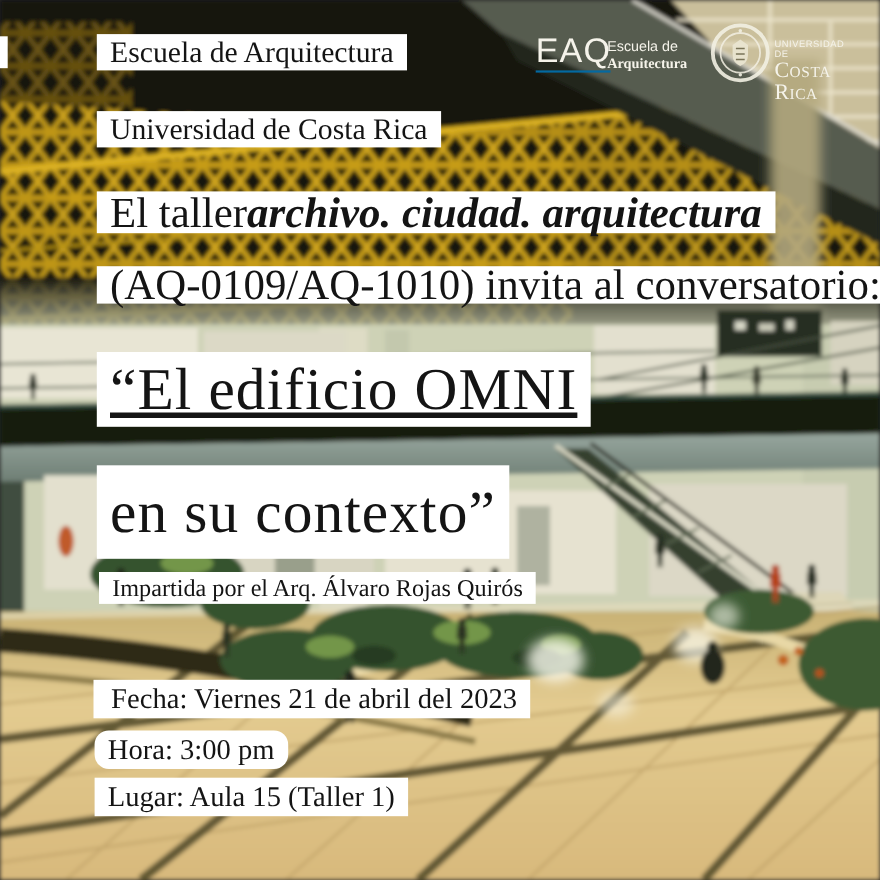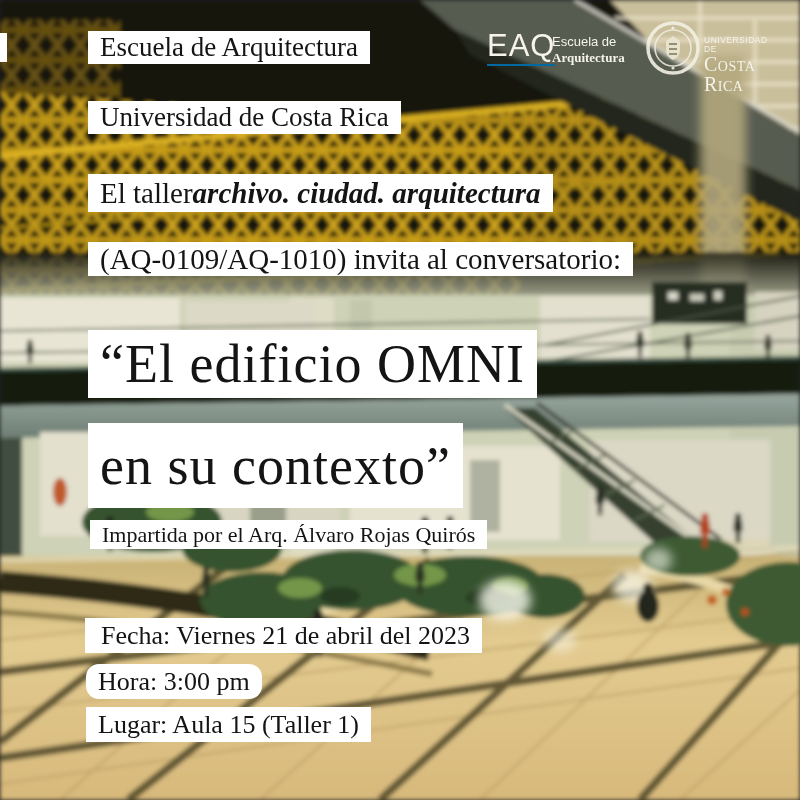--- a/index.html
+++ b/index.html
@@ -7,21 +7,21 @@
     position:relative;width:800px;height:800px;overflow:hidden;
     font-family:"Liberation Serif", serif;
   }
   #bg-svg{position:absolute;left:0;top:0;width:800px;height:800px;display:block;}
   .strip{
     position:absolute;background:#ffffff;color:#141414;
     white-space:nowrap;display:flex;align-items:center;
     padding:0 12px;box-sizing:border-box;
   }
   .strip.header{font-size:27px;height:33px;}
-  .strip.intro{font-size:29px;height:38px;}
+  .strip.intro{font-size:39px;height:38px;}
   .strip.title{font-size:54px;height:68px;letter-spacing:1px;}
   .strip.speaker{font-size:22px;height:29px;}
   .strip.detail{font-size:26px;height:35px;}
   .em-italic{font-style:italic;font-weight:bold;}
   
   .logo-cluster{position:absolute;color:#f5f3ea;font-family:"Liberation Sans", sans-serif;}
   #eaq-acronym{
     position:absolute;left:487px;top:30px;font-size:31px;letter-spacing:1px;
     border-bottom:2px solid #0369a1;padding-bottom:3px;line-height:1;
   }
@@ -264,21 +264,21 @@
   </div>
 
   <div class="strip intro" style="left:88px;top:174px;">
     <span>El taller </span>
       <span class="em-italic">archivo. ciudad. arquitectura</span>
   </div>
   <div class="strip intro" style="left:88px;top:242px;height:34px;">
     <span>(AQ-0109/AQ-1010) invita al conversatorio:</span>
   </div>
 
-  <div class="strip title" style="left:88px;top:330px;">
+  <div class="strip title" style="left:88px;top:320px;text-decoration:underline;">
     <span>“El edificio OMNI</span>
   </div>
   <div class="strip title" style="left:88px;top:423px;height:85px;">
     <span>en su contexto”</span>
   </div>
 
   <div class="strip speaker" style="left:90px;top:520px;justify-content:center;">
     <span>Impartida por el Arq. Álvaro Rojas Quirós</span>
   </div>
 

